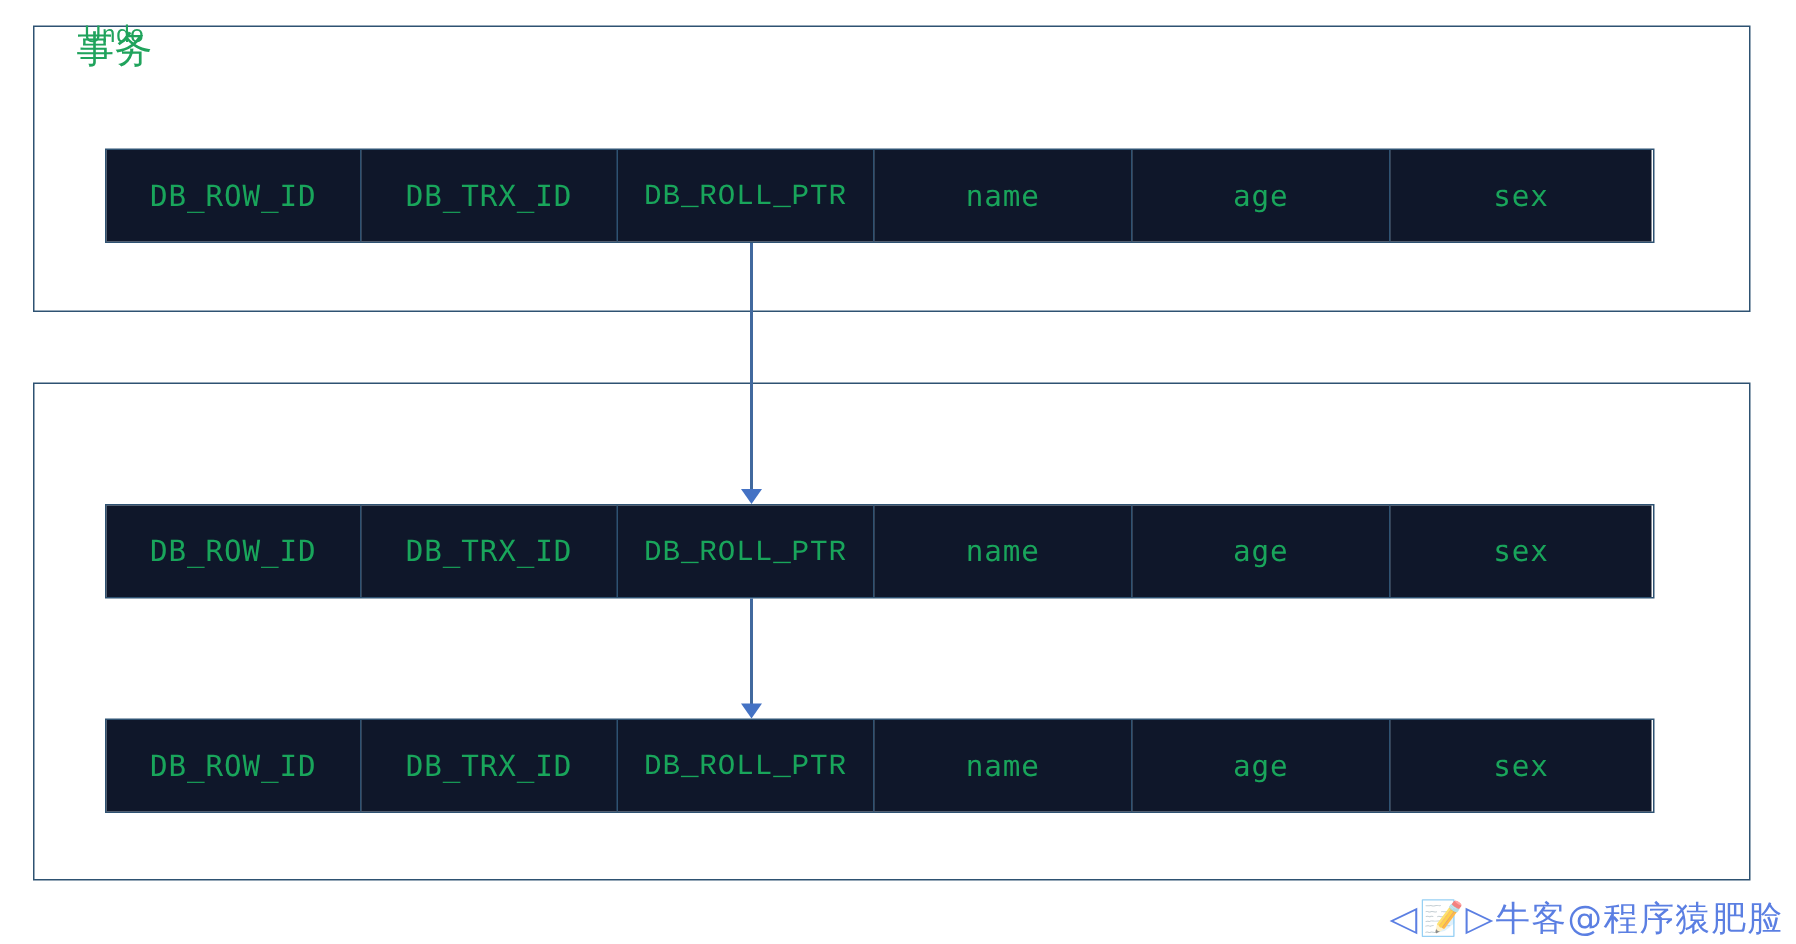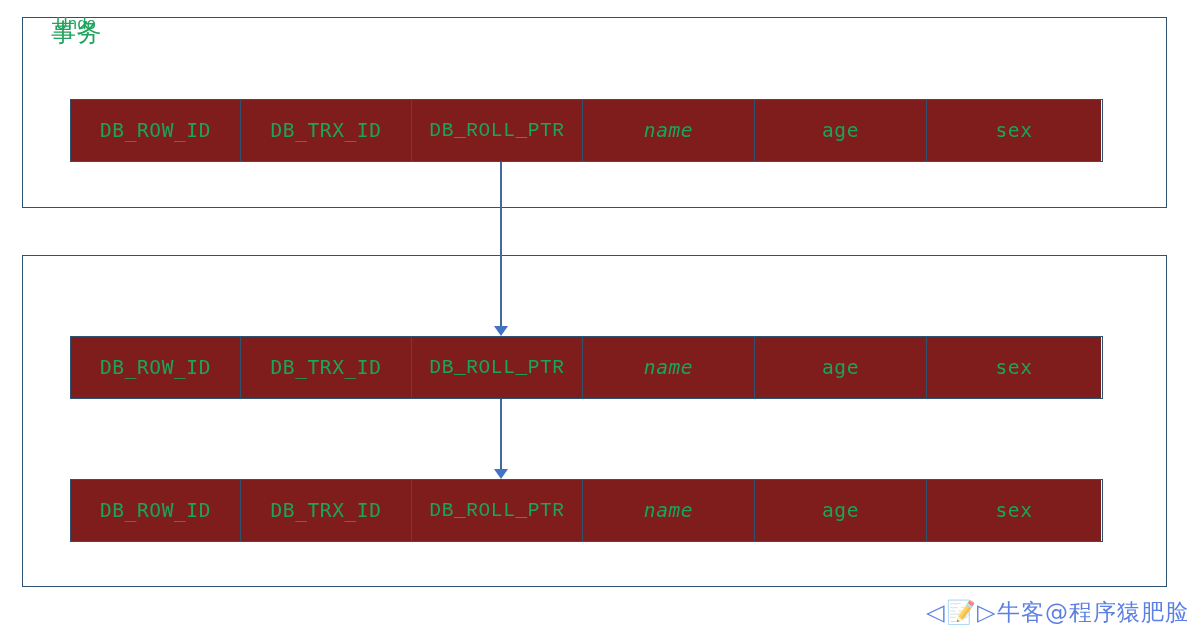--- a/index.html
+++ b/index.html
@@ -77,29 +77,29 @@
   .cell {
     display: flex;
     align-items: center;
     justify-content: center;
     color: #19a55b;
     font-family: "DejaVu Sans Mono", "Liberation Mono", monospace;
     font-size: 19.5px;
     letter-spacing: 0.6px;
     box-sizing: border-box;
     border-right: 1.6px solid #2e5272;
-    background: #7f1d1d;
+    background: #0f172a;
     white-space: nowrap;
   }
   .cell:last-child { border-right: none; }
 
   .cell.c0 { width: 170px; }
   .cell.c1 { width: 171px; }
   .cell.c2 { width: 171px; font-family: Liberation Mono, monospace; }
-  .cell.c3 { width: 172px; font-style: italic; }
+  .cell.c3 { width: 172px; }
   .cell.c4 { width: 172px; text-align: right; }
   .cell.c5 { width: 174px; }
 
   
   .arrow {
     position: absolute;
     width: 14px;
   }
   .arrow .shaft {
     position: absolute;

